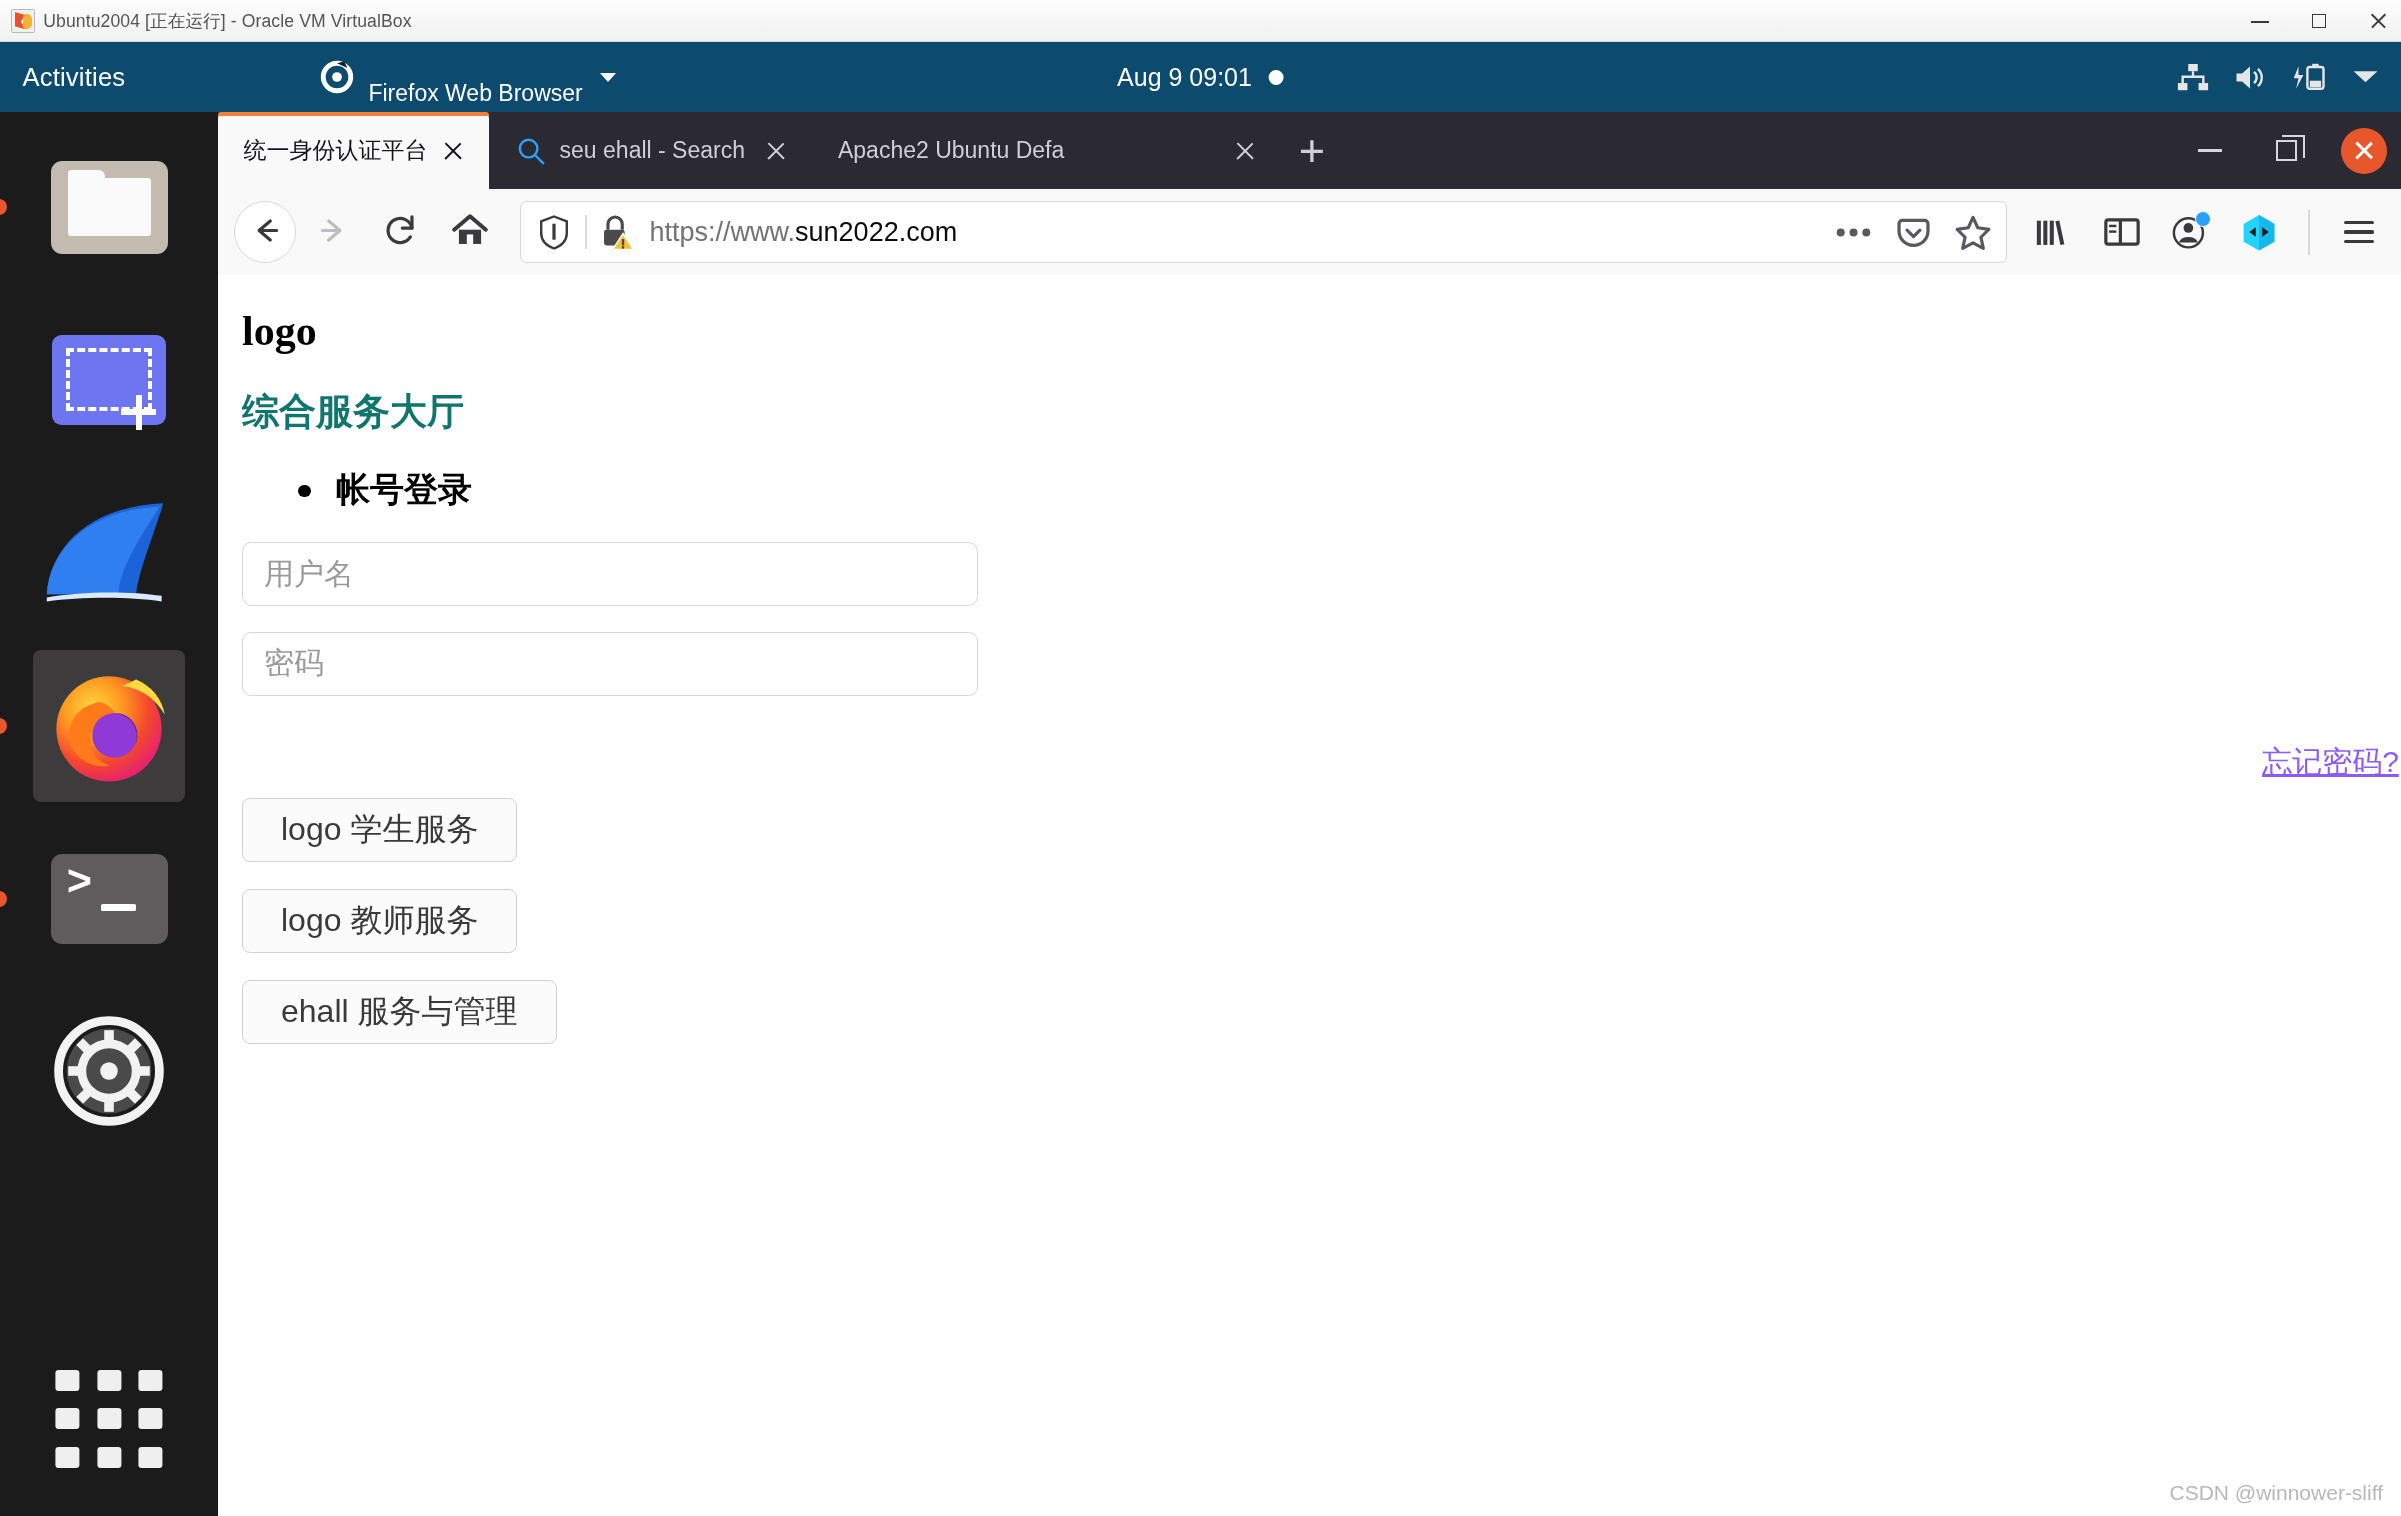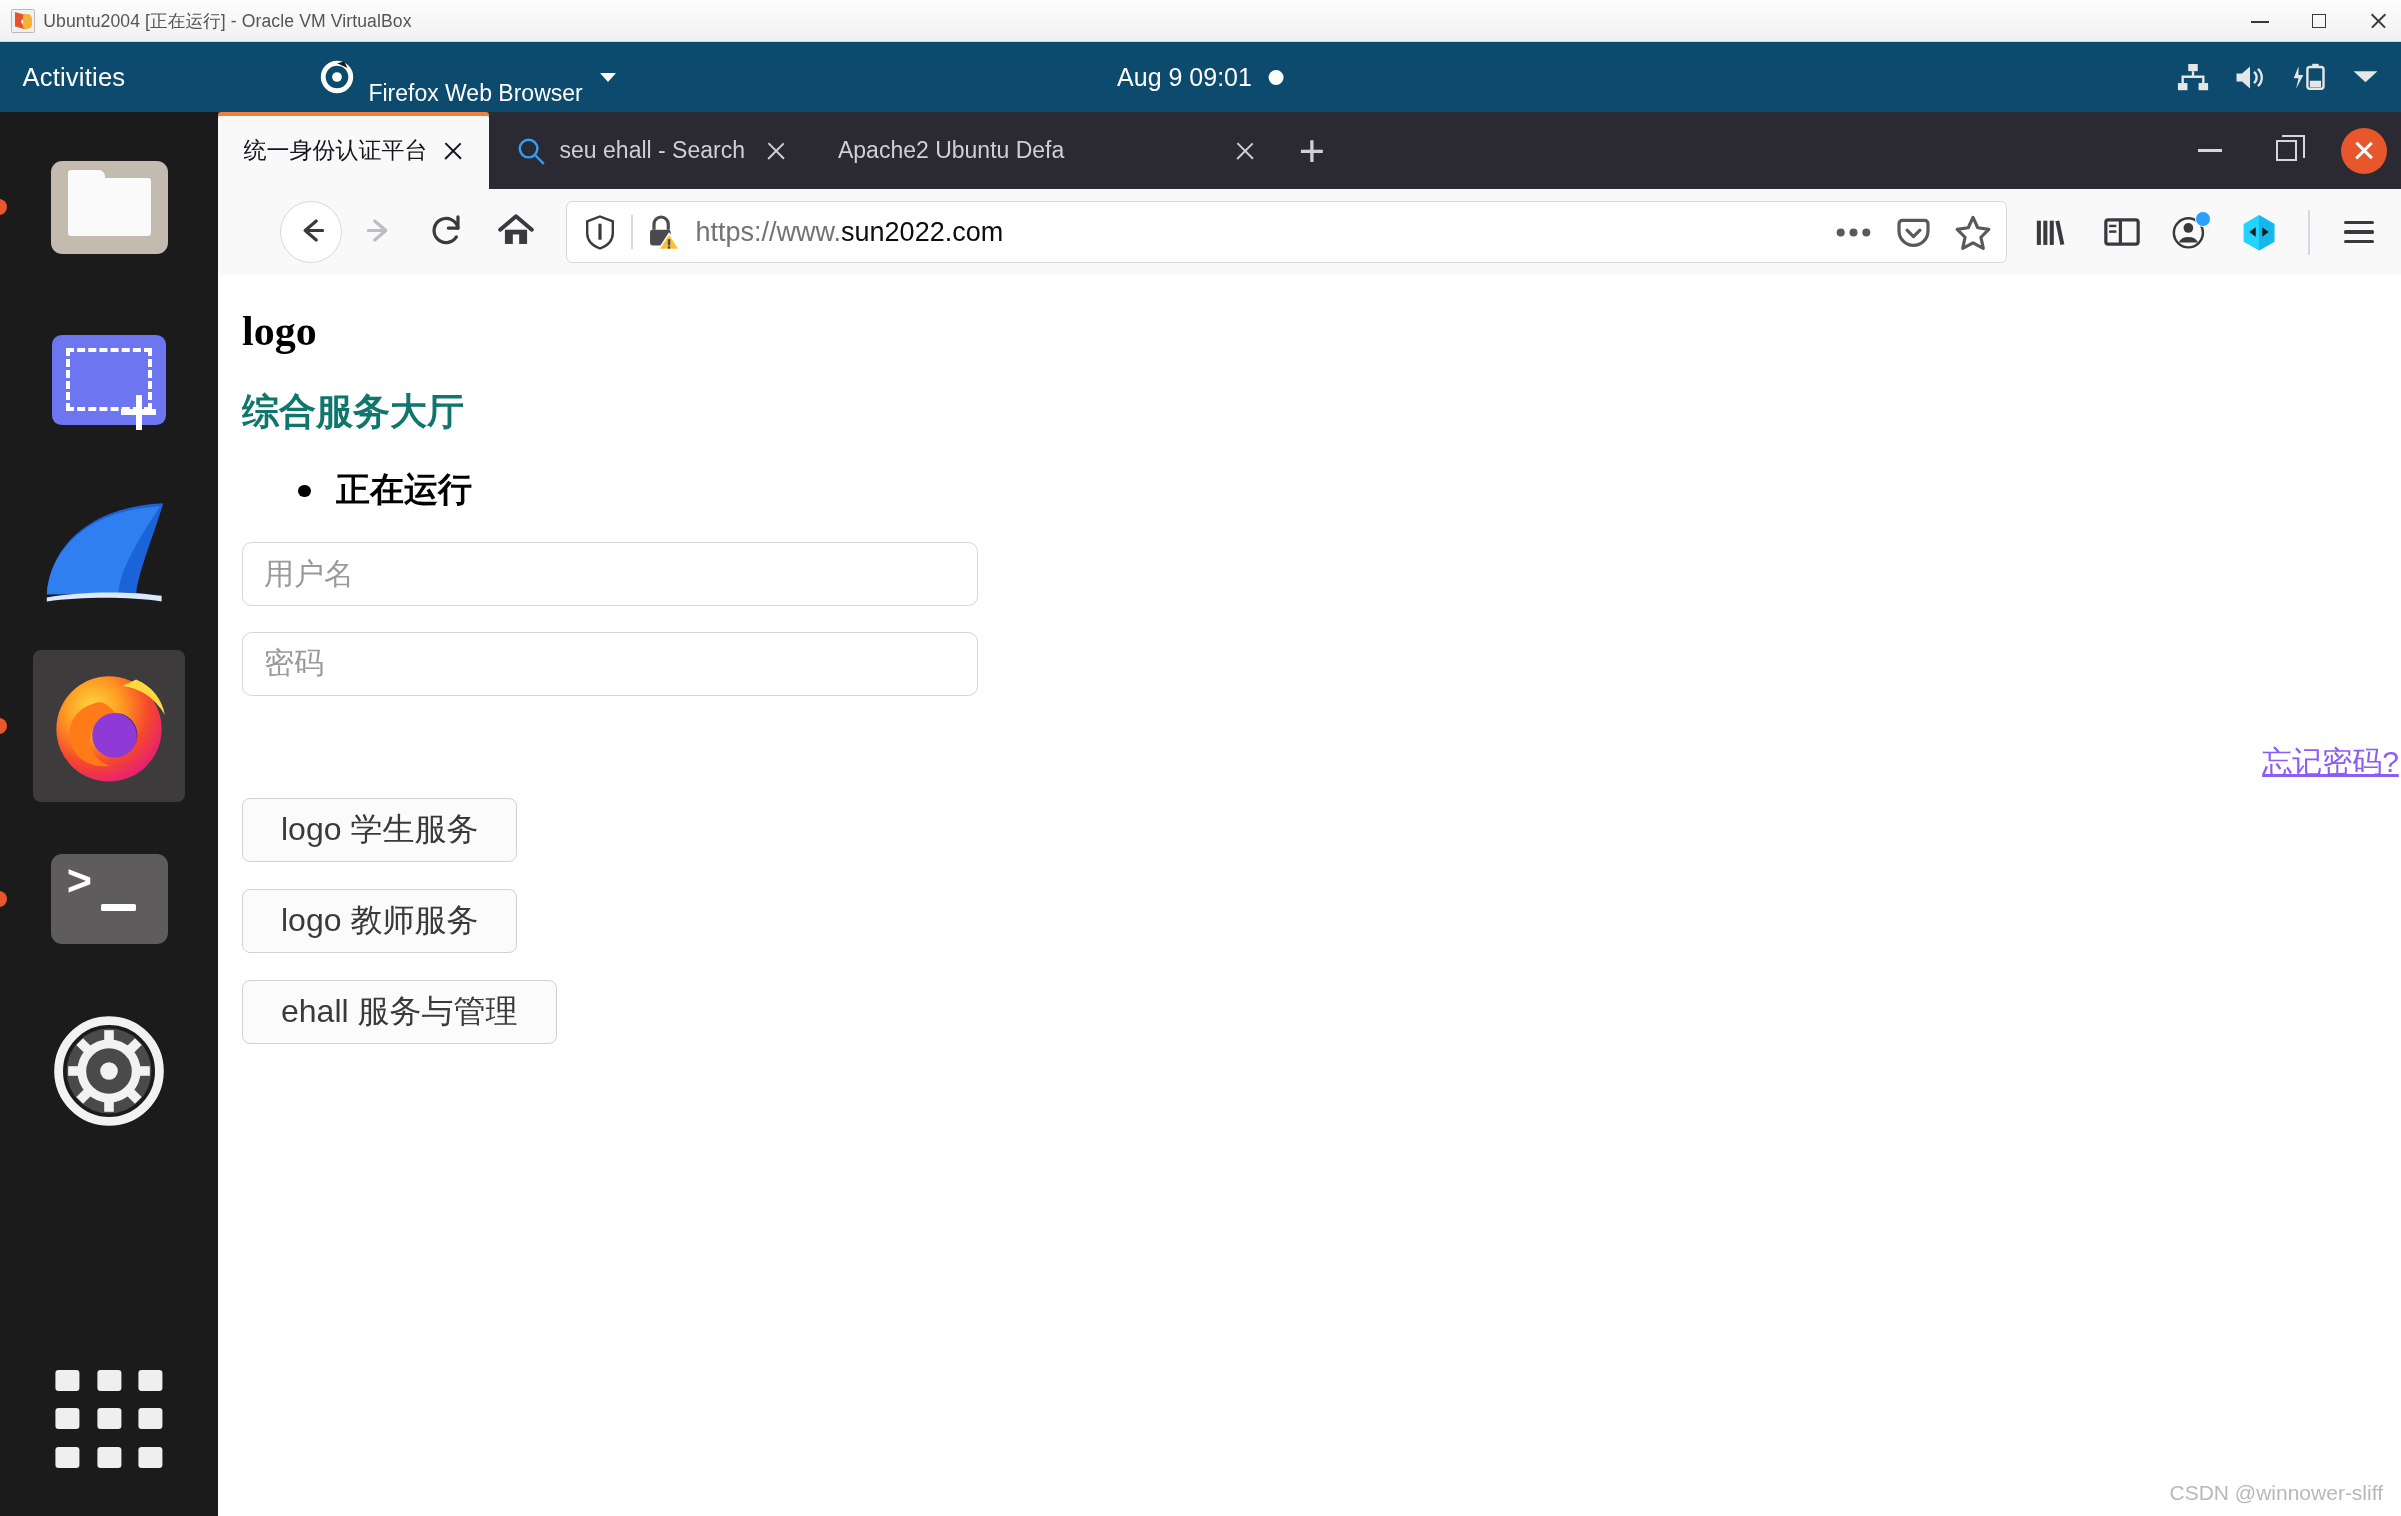--- a/index.html
+++ b/index.html
@@ -175,21 +175,21 @@
   .ff-wc .circ{
     width:46px;height:46px;border-radius:50%;background:#e8562b;position:relative;
   }
   .ff-wc .circ::before,.ff-wc .circ::after{
     content:"";position:absolute;left:12px;top:21.6px;width:22.4px;height:3.2px;background:#fff;
   }
   .ff-wc .circ::before{transform:rotate(45deg);} .ff-wc .circ::after{transform:rotate(-45deg);}
 
   
   .ff-navbar{
-    height:86px; background:#f9f9fa; display:flex; align-items:center; padding:0 16px; gap:6.4px;margin-left:46px;
+    height:86px; background:#f9f9fa; display:flex; align-items:center; padding:0 16px; gap:6.4px;
   }
   .navbtn{
     width:62px;height:62px;display:flex;align-items:center;justify-content:center;border-radius:50%;
   }
   .navbtn.ring{ border:1.6px solid #d8d8dc; background:#fff; }
   .urlbar{
     flex:1; height:62px; background:#fff; border:1.6px solid #d7d7db; border-radius:6.4px;
     display:flex; align-items:center; gap:0; margin:0 12.8px; padding:0 11.2px; min-width:0;
   }
   .url-shield{ width:43px;height:43px;display:flex;align-items:center;justify-content:center;flex:none;}
@@ -565,21 +565,21 @@
       </div>
     </div>
 
     <div class="page">
       <div class="page-inner">
 
         <div class="logo-h">logo</div>
         <div class="hall-h">综合服务大厅</div>
 
         <ul class="bullet-list">
-          <li>正在运行</li>
+          <li>帐号登录</li>
         </ul>
 
         <div class="field">
           <span>用户名</span>
         </div>
         <div class="field">
           <span>密码</span>
         </div>
 
         <div class="forgot-wrap">

